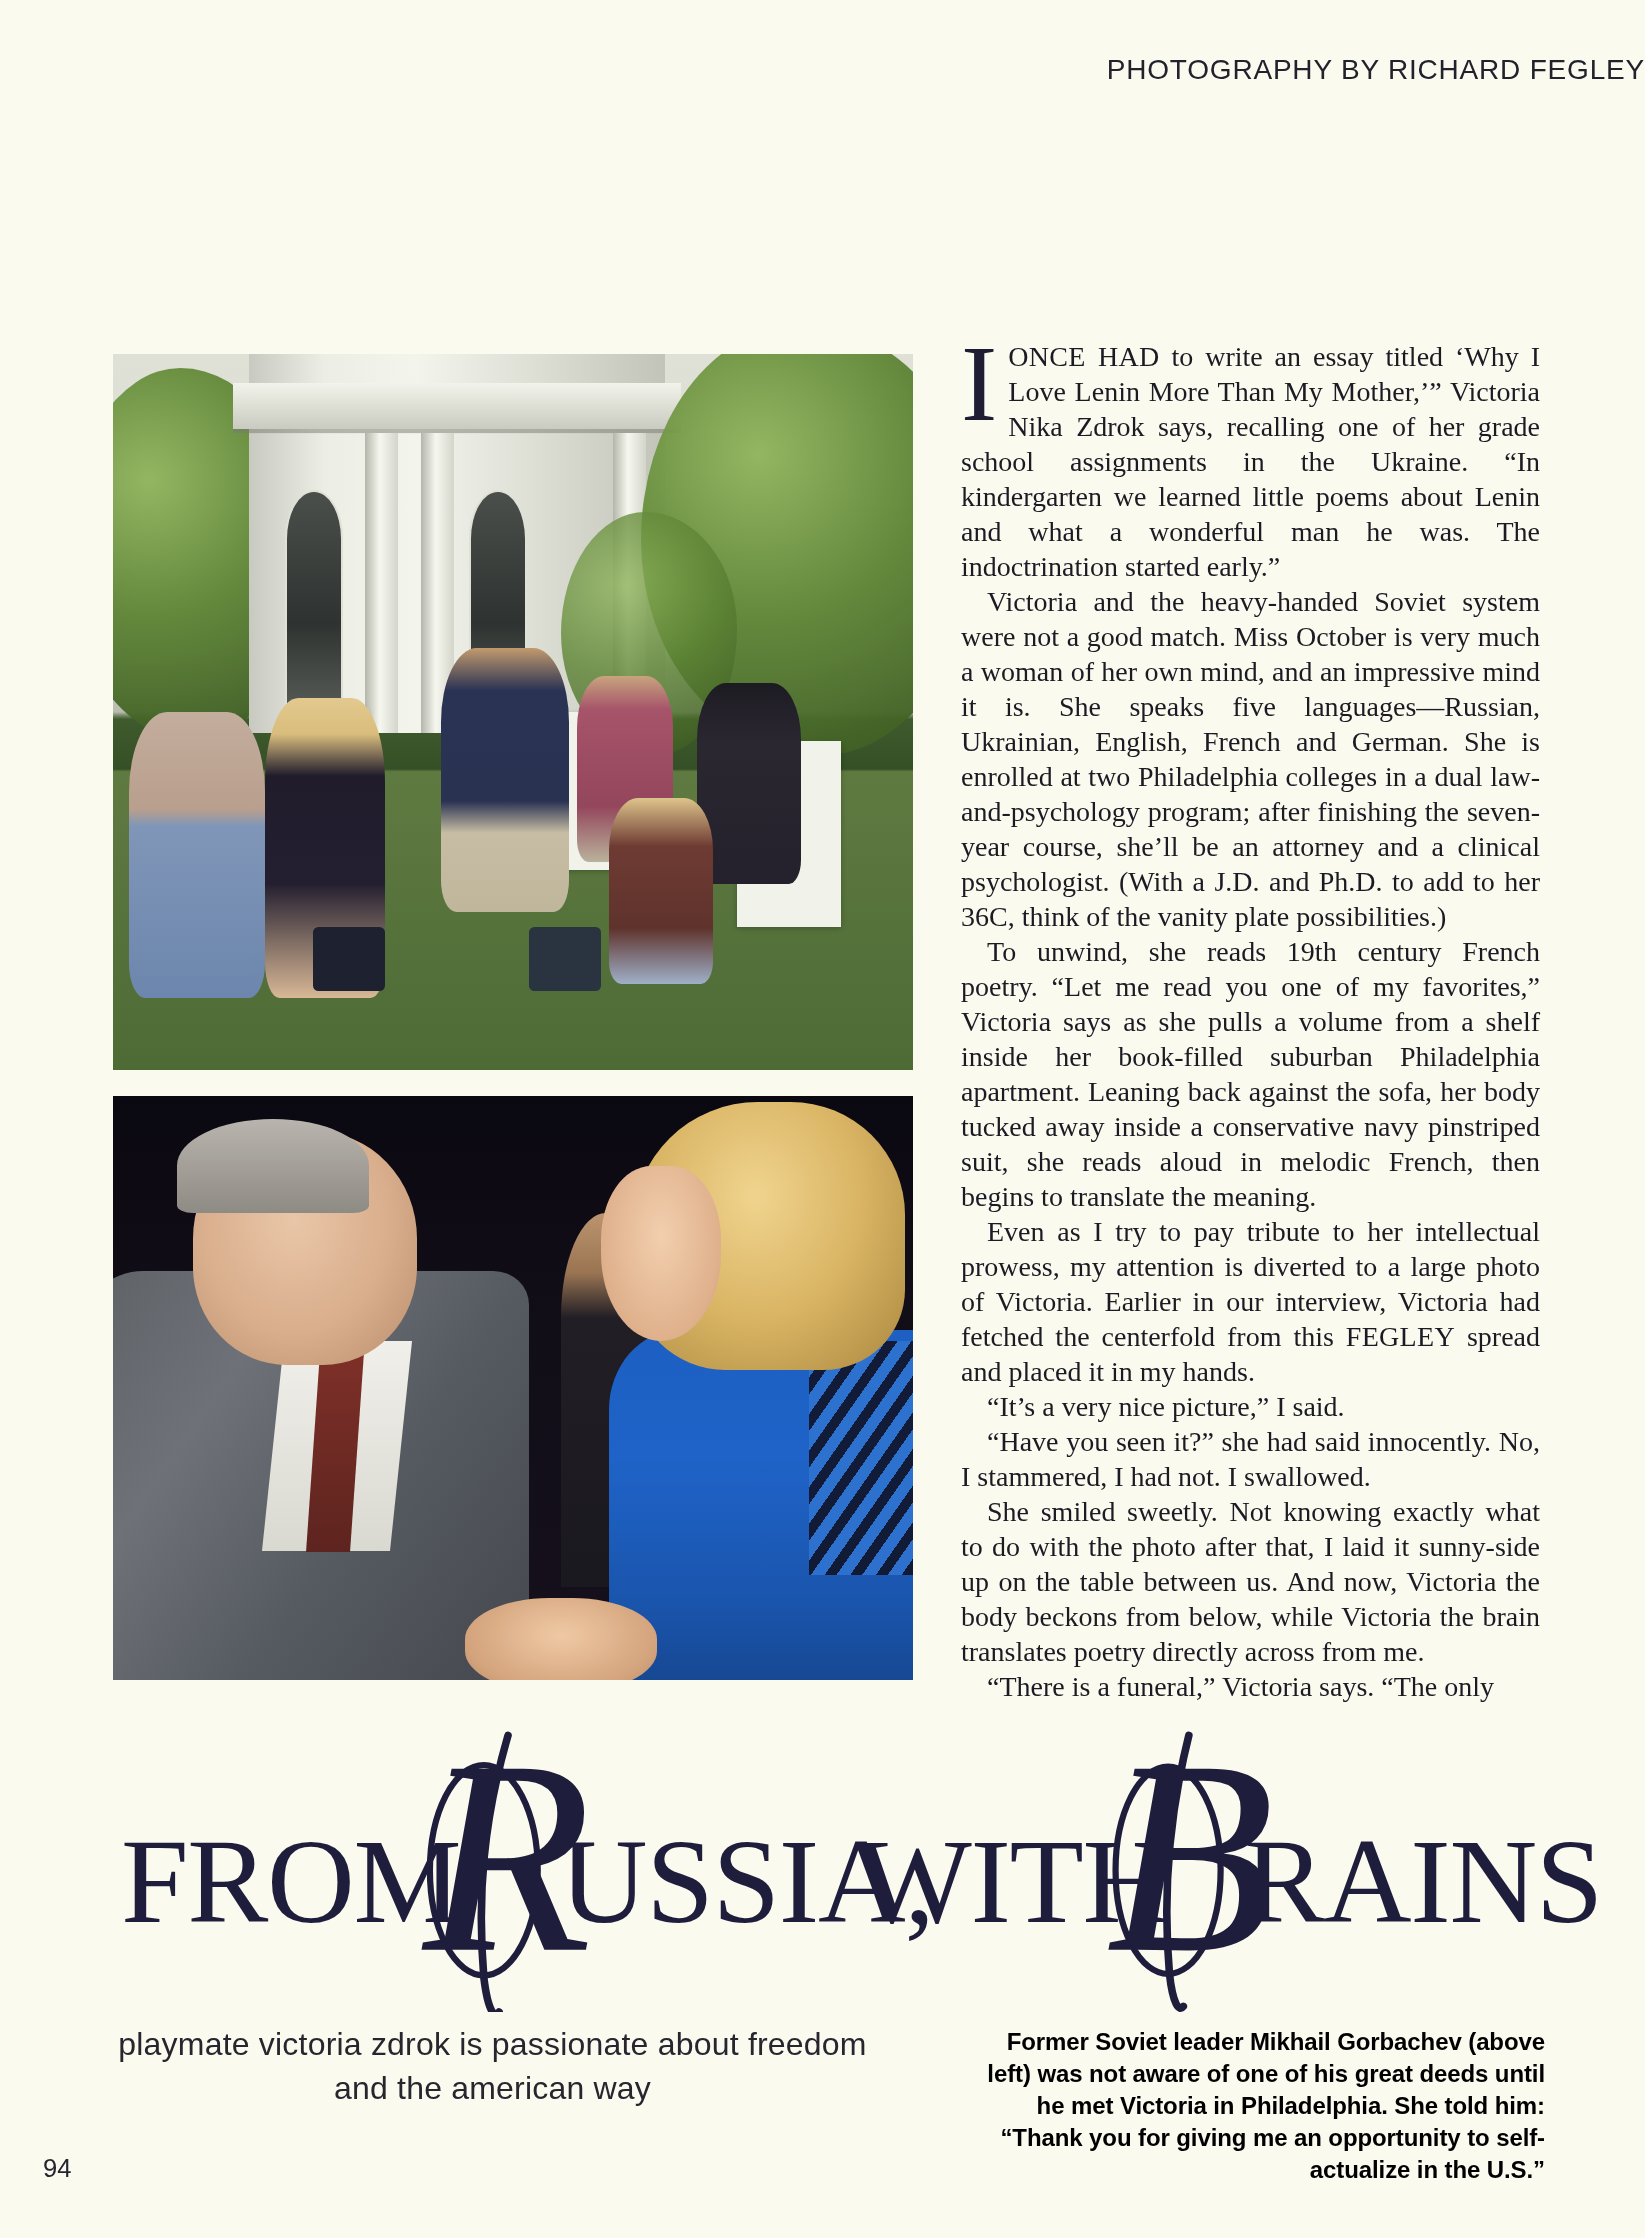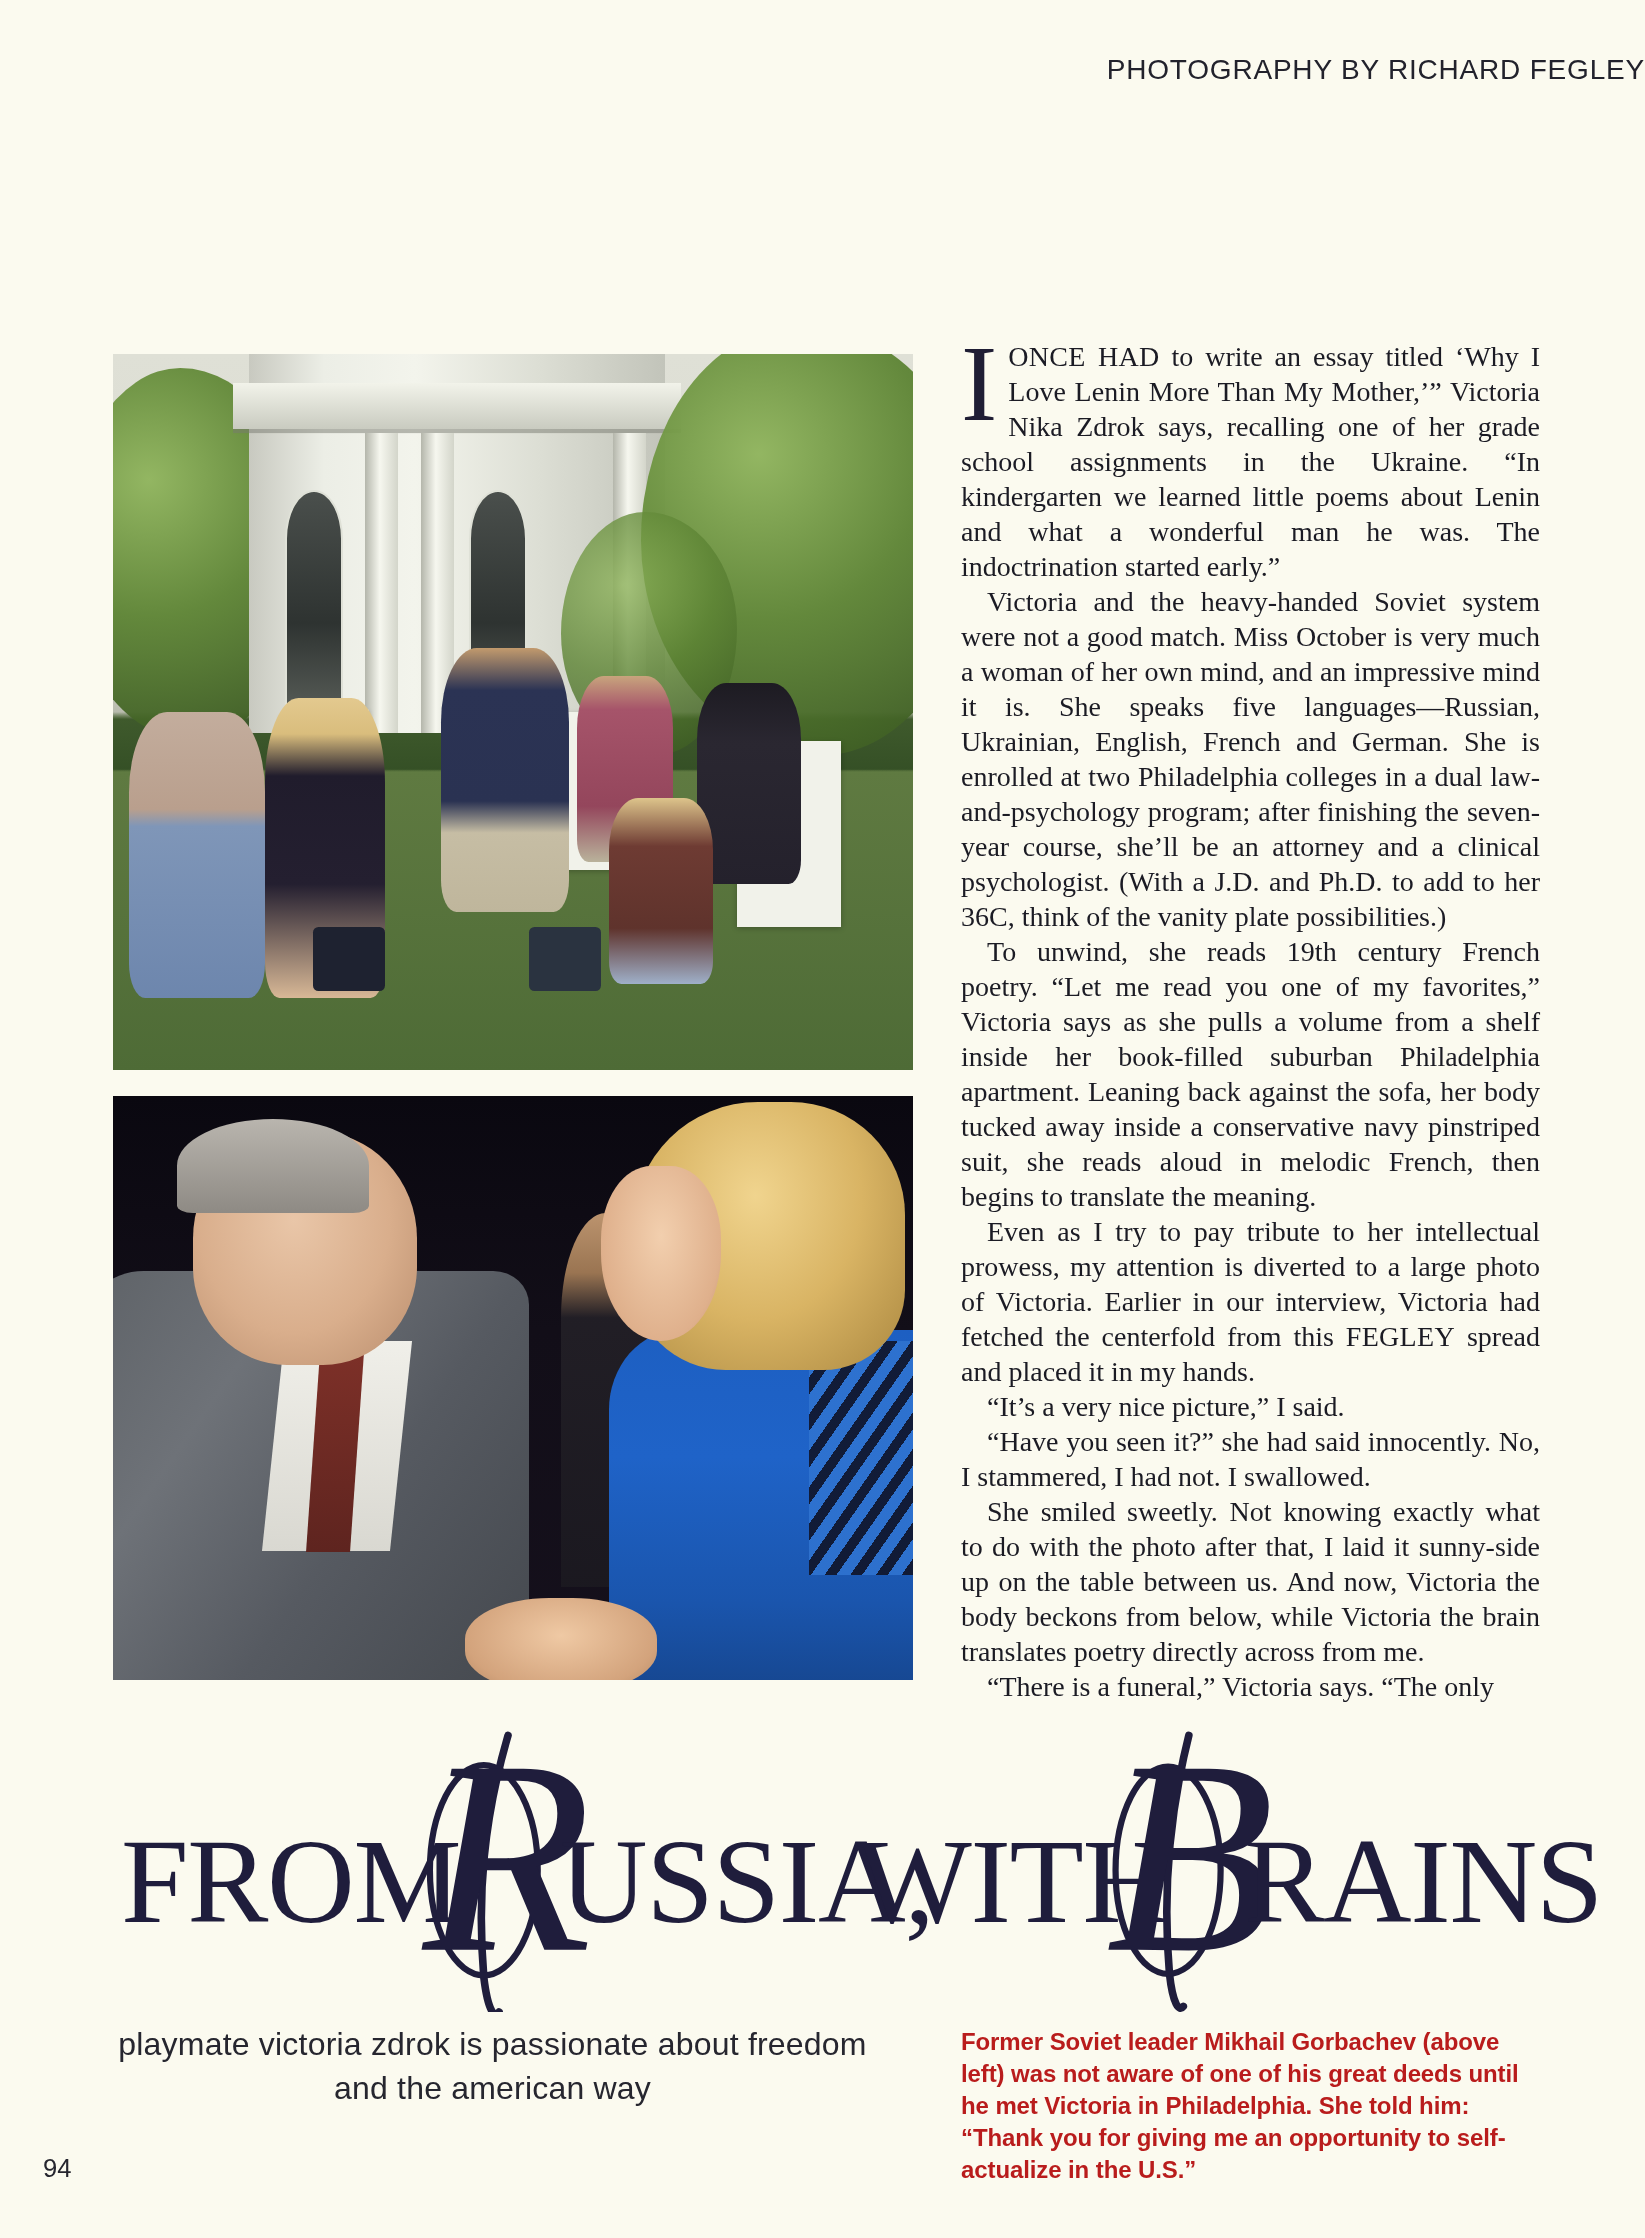--- a/index.html
+++ b/index.html
@@ -263,22 +263,23 @@
   }
   .photo-caption {
     position: absolute;
     left: 961px;
     top: 2026px;
     width: 584px;
     font-family: "Liberation Sans", sans-serif;
     font-weight: bold;
     font-size: 24px;
     line-height: 32px;
-    color: #b91c1c;
+    color: #000000;
     letter-spacing: -0.1px;
+    text-align: right;
   }
   .page-number {
     position: absolute;
     left: 43px;
     top: 2154px;
     font-family: "Liberation Sans", sans-serif;
     font-size: 25.6px;
     color: #25252e;
   }
 </style>

